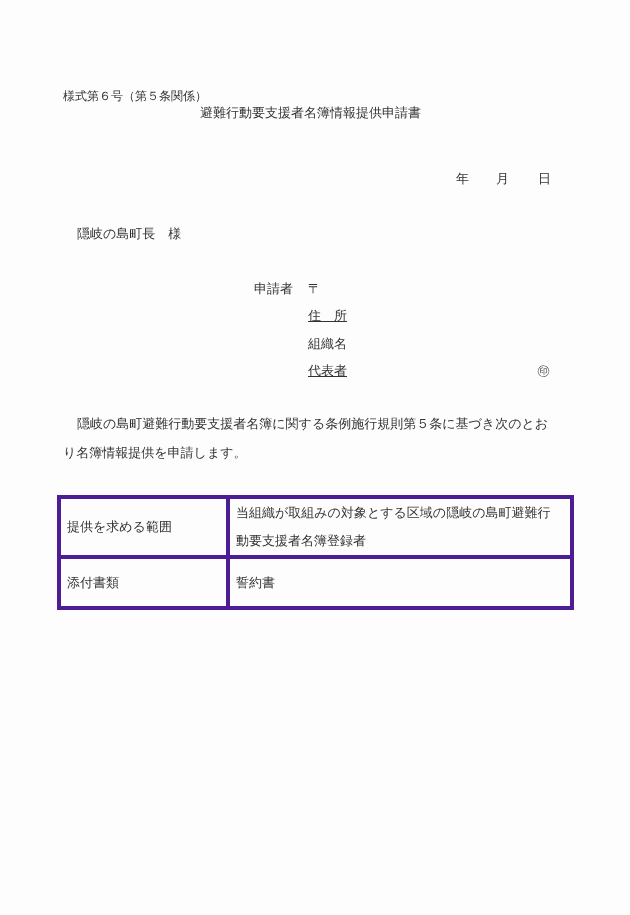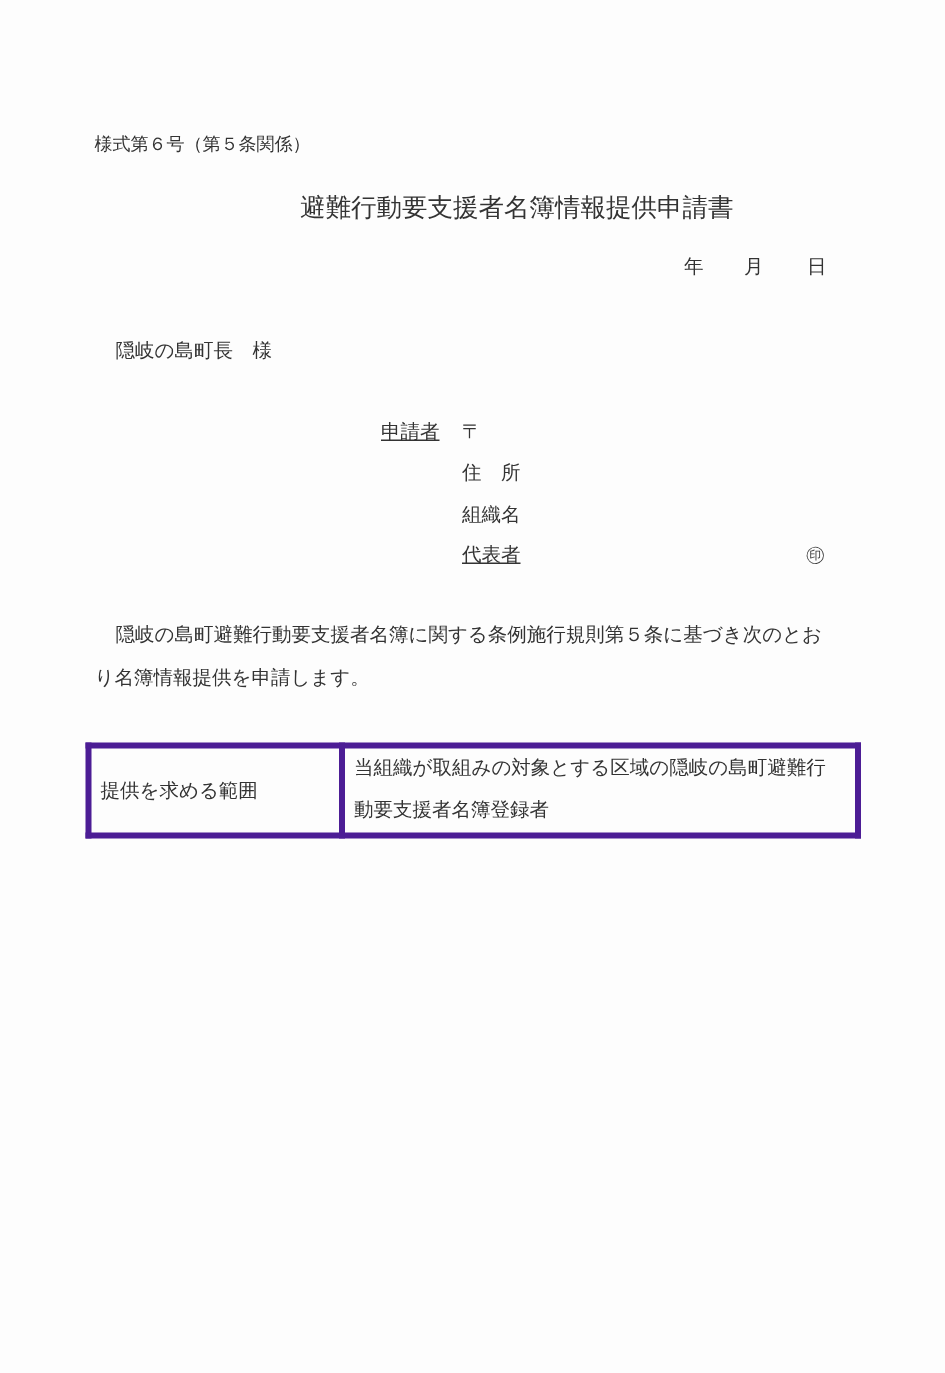--- a/index.html
+++ b/index.html
@@ -11,41 +11,45 @@
   td.c1 { width:153px;margin-left:24px; }
   .r1 td { height:55px; }
   .r2 td { height:49px; }
   .r3 td { height:47px; }
   .cell-lines { line-height:28px; }
 </style>
 </head>
 <body>
 
 <div class="abs" style="left:63px;top:88px;font-size:12px;">様式第６号（第５条関係）</div>
-<div class="abs" style="left:200px;top:131px;font-size:17px;">避難行動要支援者名簿情報提供申請書</div>
+<div class="abs" style="left:200px;top:105px;font-size:13px;">避難行動要支援者名簿情報提供申請書</div>
 
 <div class="abs" style="left:456px;top:171px;">年</div>
 <div class="abs" style="left:496px;top:171px;">月</div>
 <div class="abs" style="left:538px;top:171px;">日</div>
 
 <div class="abs" style="left:77px;top:226px;font-family:Liberation Serif, serif;">隠岐の島町長　様</div>
 
-<div class="abs" style="left:254px;top:281px;text-decoration:underline;">申請者</div>
+<div class="abs" style="left:254px;top:281px;">申請者</div>
 <div class="abs" style="left:308px;top:281px;">〒</div>
-<div class="abs" style="left:308px;top:308px;">住　所</div>
+<div class="abs" style="left:308px;top:308px;text-decoration:underline;">住　所</div>
 <div class="abs" style="left:308px;top:336px;text-align:center;">組織名</div>
 <div class="abs" style="left:308px;top:363px;text-decoration:underline;">代表者</div>
 <div class="abs" style="left:537px;top:363px;">㊞</div>
 
 <div class="abs" style="left:77px;top:416px;">隠岐の島町避難行動要支援者名簿に関する条例施行規則第５条に基づき次のとお</div>
 <div class="abs" style="left:63px;top:445px;">り名簿情報提供を申請します。</div>
 
 <table>
   <tbody>
       <tr class="r1">
     <td class="c1">提供を求める範囲</td>
     <td class="cell-lines">
       <div>当組織が取組みの対象とする区域の隠岐の島町避難行</div>
       <div>動要支援者名簿登録者</div>
     </td>
   </tr>
+  <tr class="r3">
+    <td class="c1">添付書類</td>
+    <td>誓約書</td>
+  </tr>
 </tbody>
   </table>
 
 </body></html>

